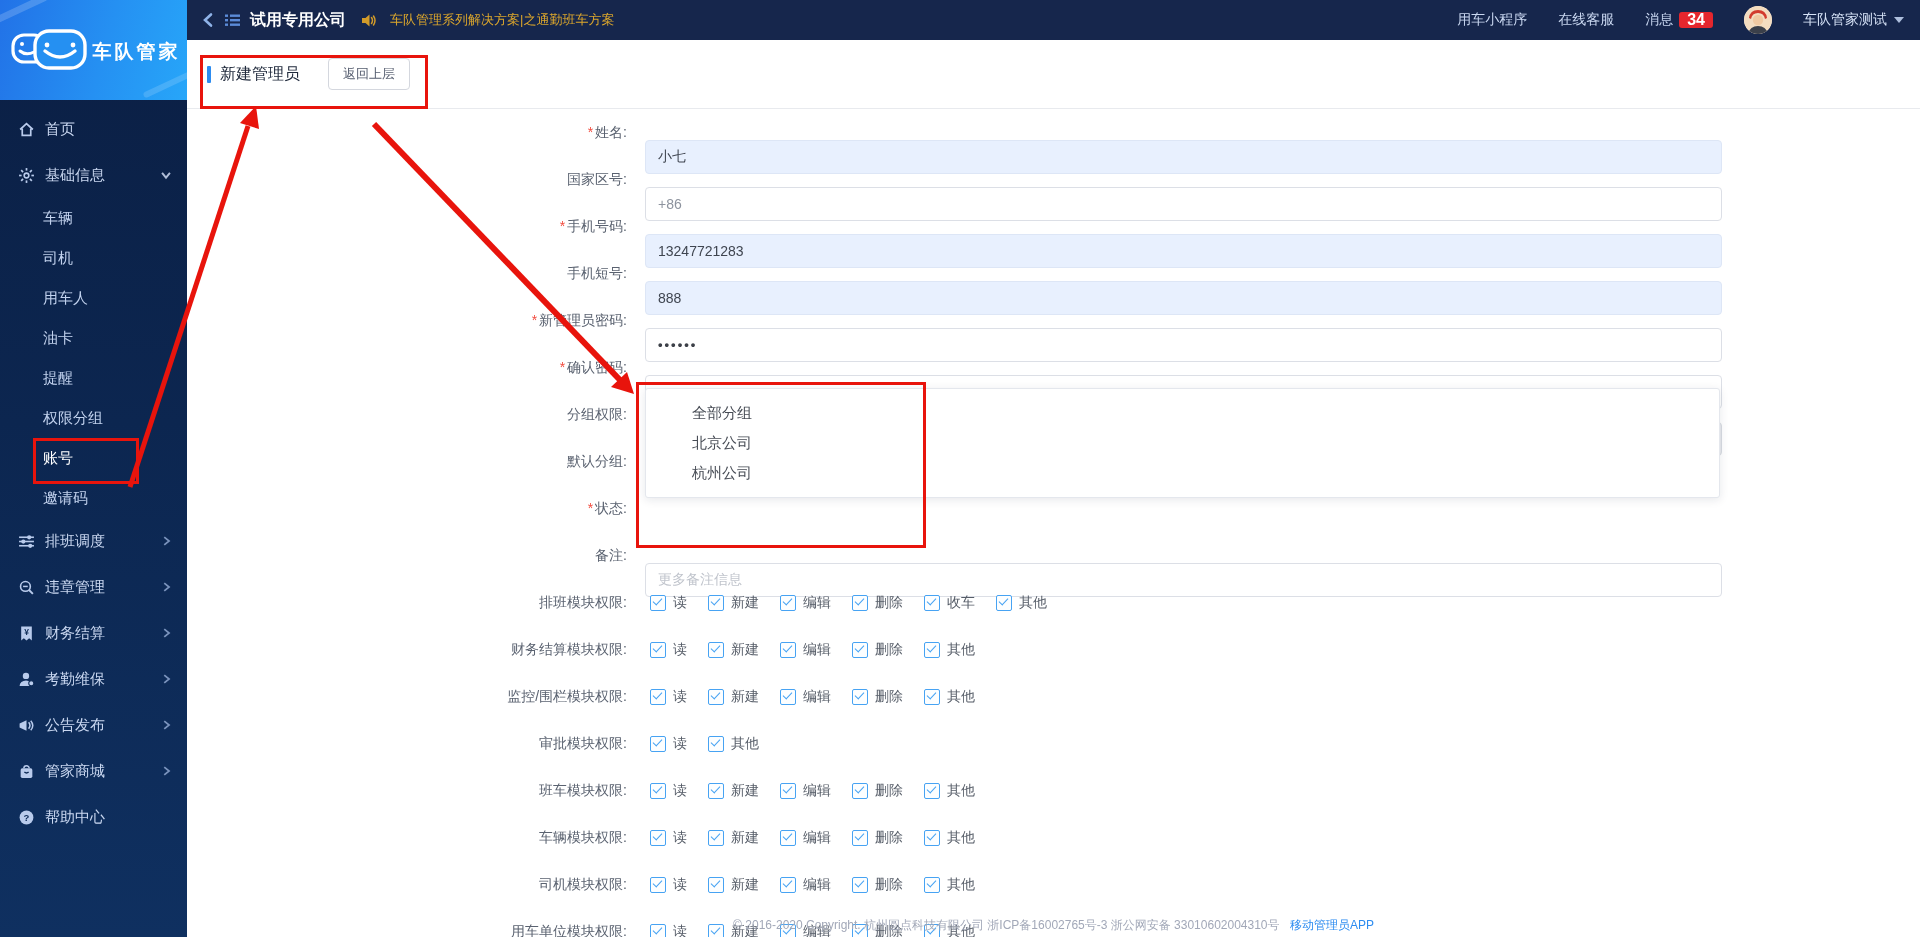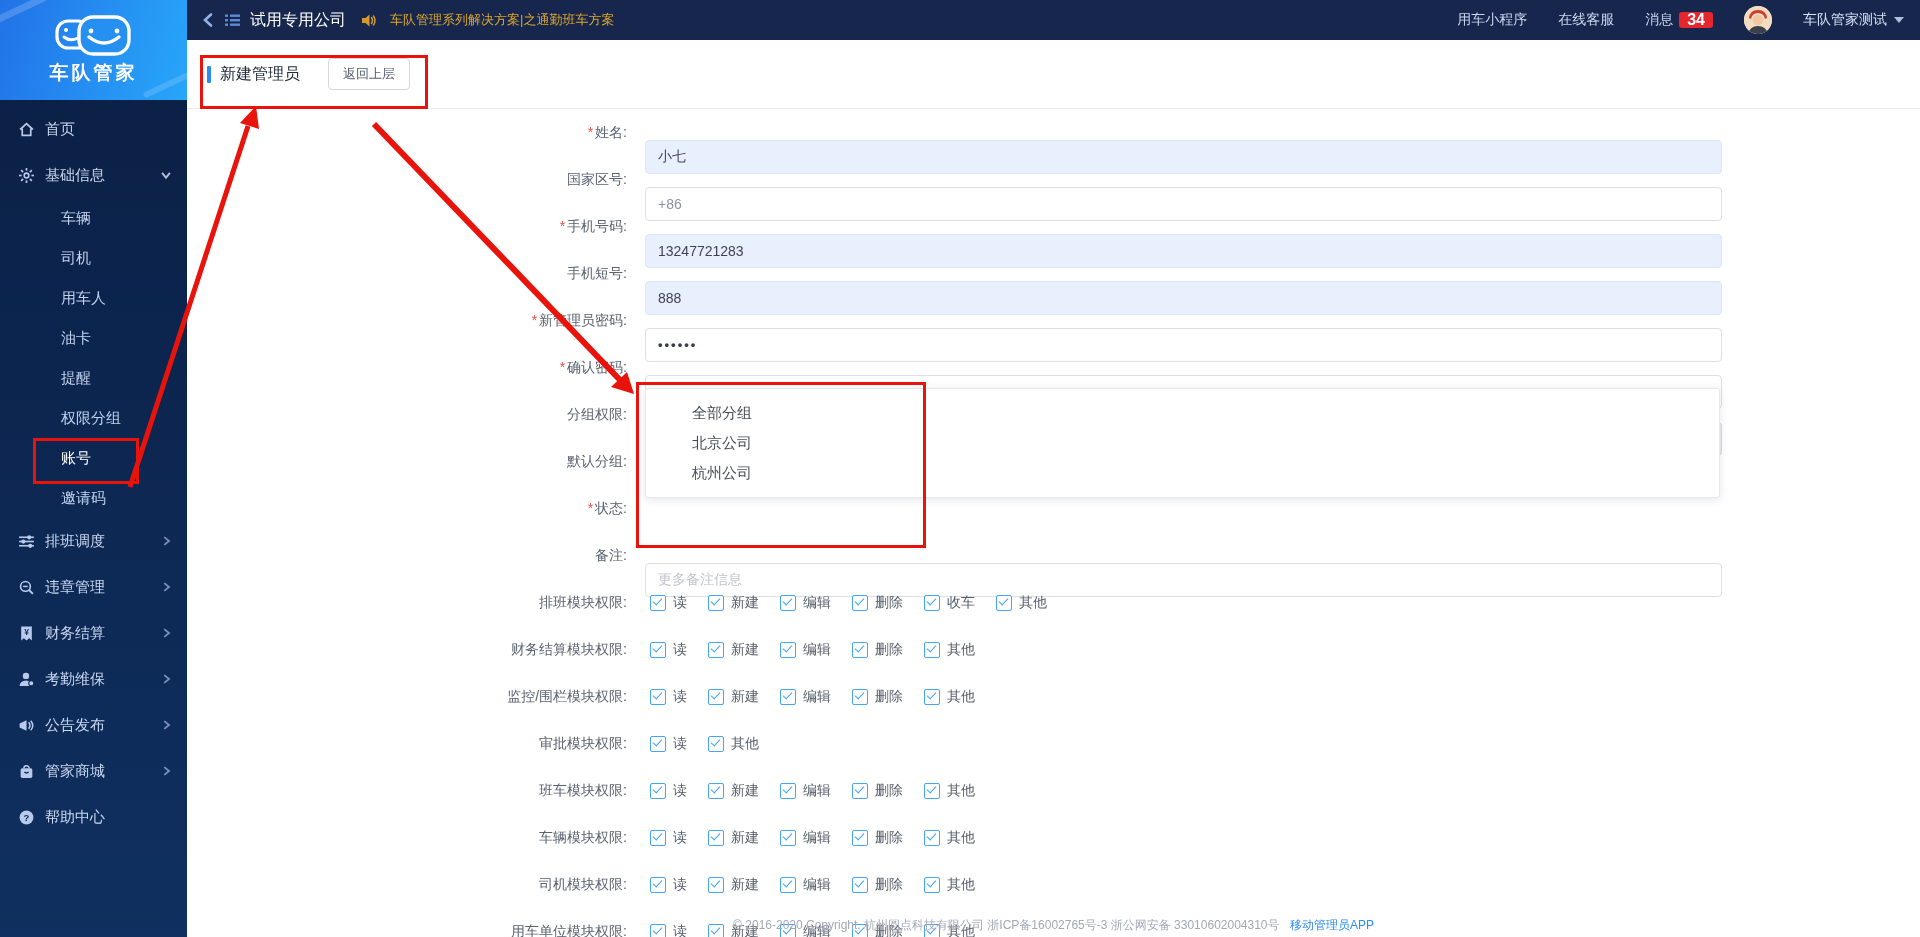--- a/index.html
+++ b/index.html
@@ -1,38 +1,38 @@
 <!DOCTYPE html>
 <html><head>
 <meta charset="utf-8">
 <style>
   html,body{margin:0;padding:0;}
   body{width:1920px;height:937px;overflow:hidden;font-family:"Liberation Sans","DejaVu Sans",sans-serif;background:#fff;}
   .app{position:relative;width:1920px;height:937px;display:flex;}
 
   
   .sidebar{position:relative;width:187px;height:937px;flex:0 0 187px;background:linear-gradient(180deg,#0b1f44 0%,#0c2650 45%,#0f3060 100%);z-index:2;}
-  .logo{height:100px;background:linear-gradient(105deg,#2272e7 0%,#2590f2 55%,#27a6f9 100%);display:flex;flex-direction:column;align-items:center;justify-content:center;position:relative;overflow:hidden;}
+  .logo{height:100px;background:linear-gradient(105deg,#2272e7 0%,#2590f2 55%,#27a6f9 100%);display:flex;align-items:center;justify-content:center;position:relative;overflow:hidden;}
   .logo:before{content:'';position:absolute;left:-20px;top:8px;width:70px;height:7px;background:rgba(255,255,255,.18);transform:rotate(-25deg);border-radius:4px;}
   .logo:after{content:'';position:absolute;right:-14px;bottom:14px;width:60px;height:6px;background:rgba(255,255,255,.15);transform:rotate(-25deg);border-radius:4px;}
   .logo-name{color:#fff;font-size:19px;letter-spacing:3px;margin-top:3px;font-weight:bold;}
   .nav{padding-top:6px;}
   .side-item{display:flex;align-items:center;height:46px;padding:0 14px 0 18px;color:#c9d7f0;font-size:15px;cursor:pointer;}
   .side-item .s-icon{width:17px;height:17px;margin-right:10px;display:inline-flex;align-items:center;justify-content:center;color:#b9cbec;}
   .side-item .s-label{flex:1;}
   .side-item .chev{width:14px;height:14px;opacity:.85;}
-  .side-item.sub{height:40px;padding-left:61px;font-size:15px;color:#c2d2ee;}
+  .side-item.sub{height:40px;padding-left:43px;font-size:15px;color:#c2d2ee;}
   .side-item.sub.active{color:#fff;justify-content:flex-end;}
 
   
   .main{position:relative;flex:1;height:937px;background:#fff;}
 
   .topbar{height:40px;background:#16264c;display:flex;align-items:center;padding:0 16px 0 14px;color:#c9d7f0;}
   .tb-left{display:flex;align-items:center;gap:9px;}
-  .tb-company{color:#fff;font-size:16px;font-weight:normal;margin-right:6px;}
+  .tb-company{color:#fff;font-size:16px;font-weight:bold;margin-right:6px;}
   .tb-announce{color:#dba62c;font-size:13px;margin-left:4px;}
   .tb-right{margin-left:auto;display:flex;align-items:center;gap:31px;font-size:14px;}
   .tb-link{color:#c9d7f0;cursor:pointer;display:flex;align-items:center;gap:6px;}
   .badge{background:#e5262d;color:#fff;font-size:16px;line-height:16px;padding:0 8px;border-radius:3px;font-weight:bold;text-align:right;}
   .avatar{width:28px;height:28px;border-radius:50%;overflow:hidden;background:#f6e7d4;display:block;}
   .tb-user{display:flex;align-items:center;gap:7px;color:#d6e2f6;}
   .caret-down{width:0;height:0;border-left:5px solid transparent;border-right:5px solid transparent;border-top:6px solid #aebfdd;}
 
   .titlebar{height:68px;display:flex;align-items:center;border-bottom:1px solid #e8eaee;padding-left:20px;}
   .accent{width:4px;height:17px;background:#2d8cf0;border-radius:1px;}

